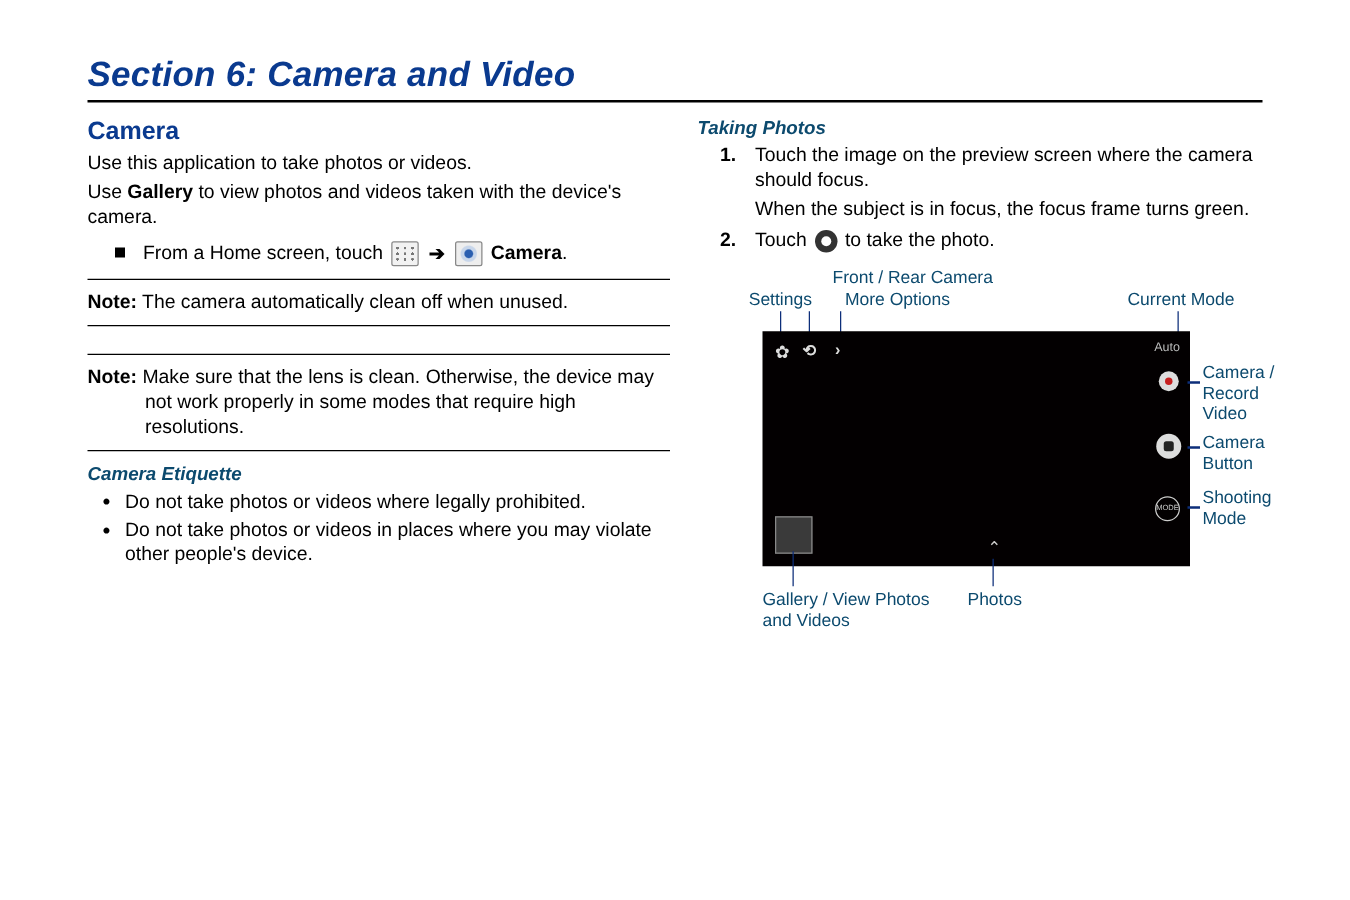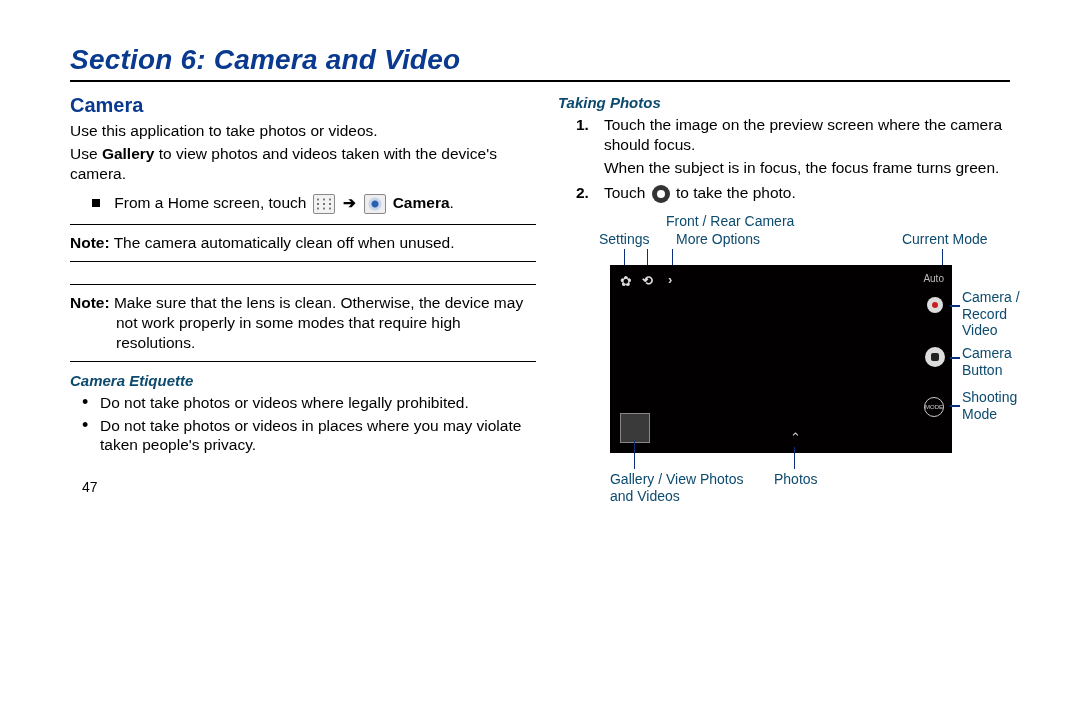--- a/index.html
+++ b/index.html
@@ -123,23 +123,22 @@
       </p>
       <hr class="rule-thin">
       <div style="height:6px"></div>
       <hr class="rule-thin">
       <p class="note">
         <b>Note:</b><span> Make sure that the lens is clean. Otherwise, the device may not work properly in some modes that require high resolutions.</span>
       </p>
       <hr class="rule-thin">
       <h3 class="italic">Camera Etiquette</h3>
       <div class="bulleted">Do not take photos or videos where legally prohibited.</div>
-      <div class="bulleted">Do not take photos or videos in places where you may violate taken people's privacy.</div>
+      <div class="bulleted">Do not take photos or videos in places where you may violate other people's device.</div>
 
-      <div class="page-num">47</div>
     </div>
 
     <div class="col col-right">
       <h3 class="italic" style="margin-top:4px;">Taking Photos</h3>
 
       <div class="indent-ol">
         <span class="ol-num">1.</span>
         <span>Touch the image on the preview screen where the camera should focus.</span>
       </div>
       <div class="indent-ol">

